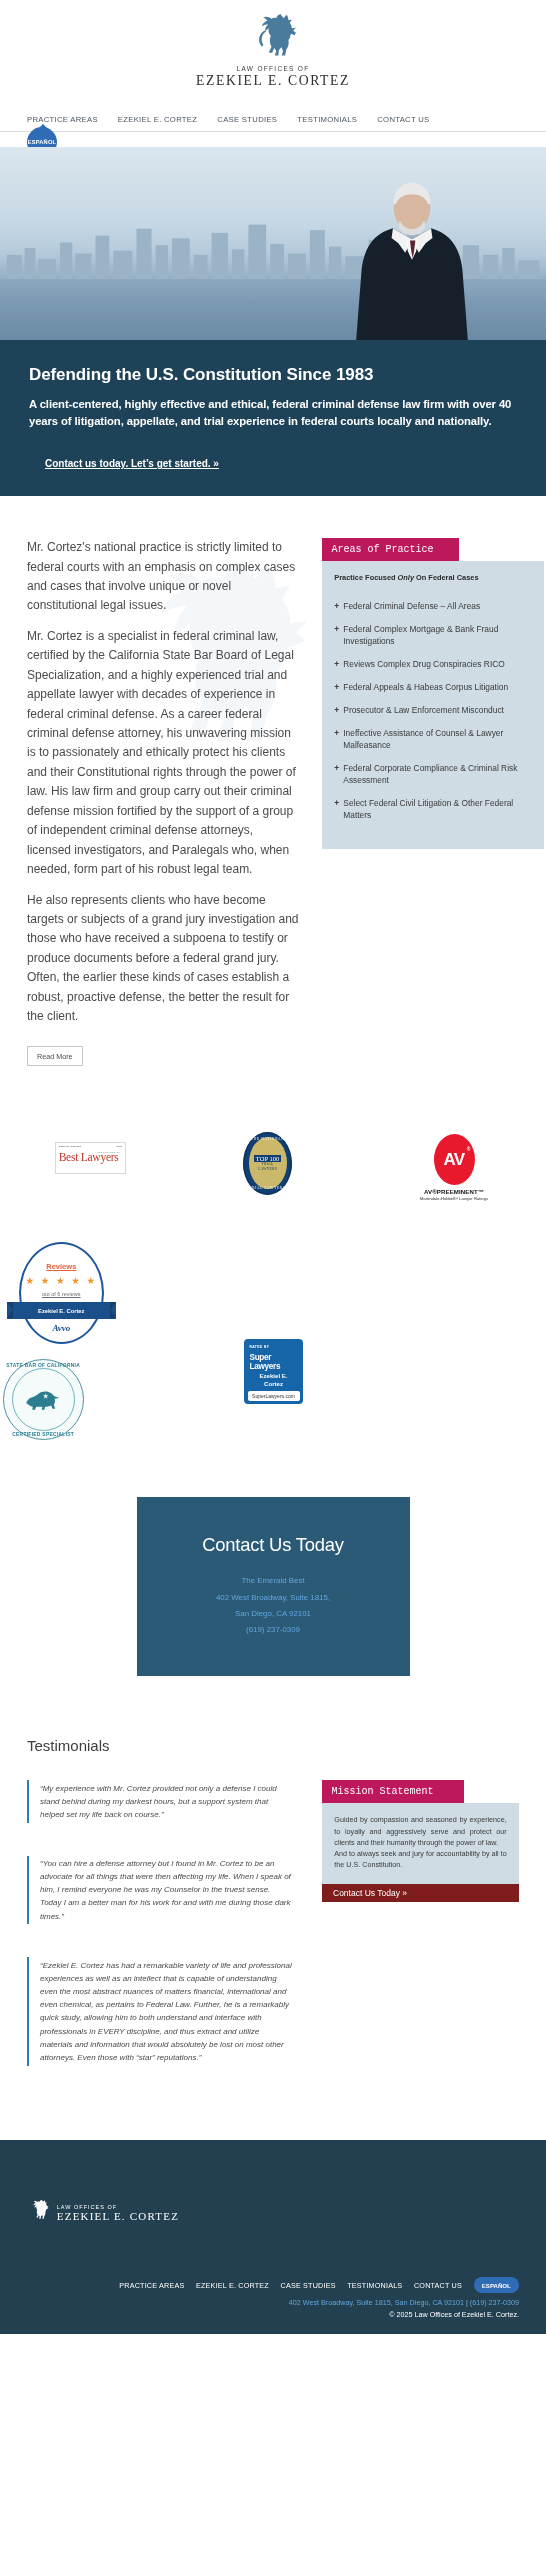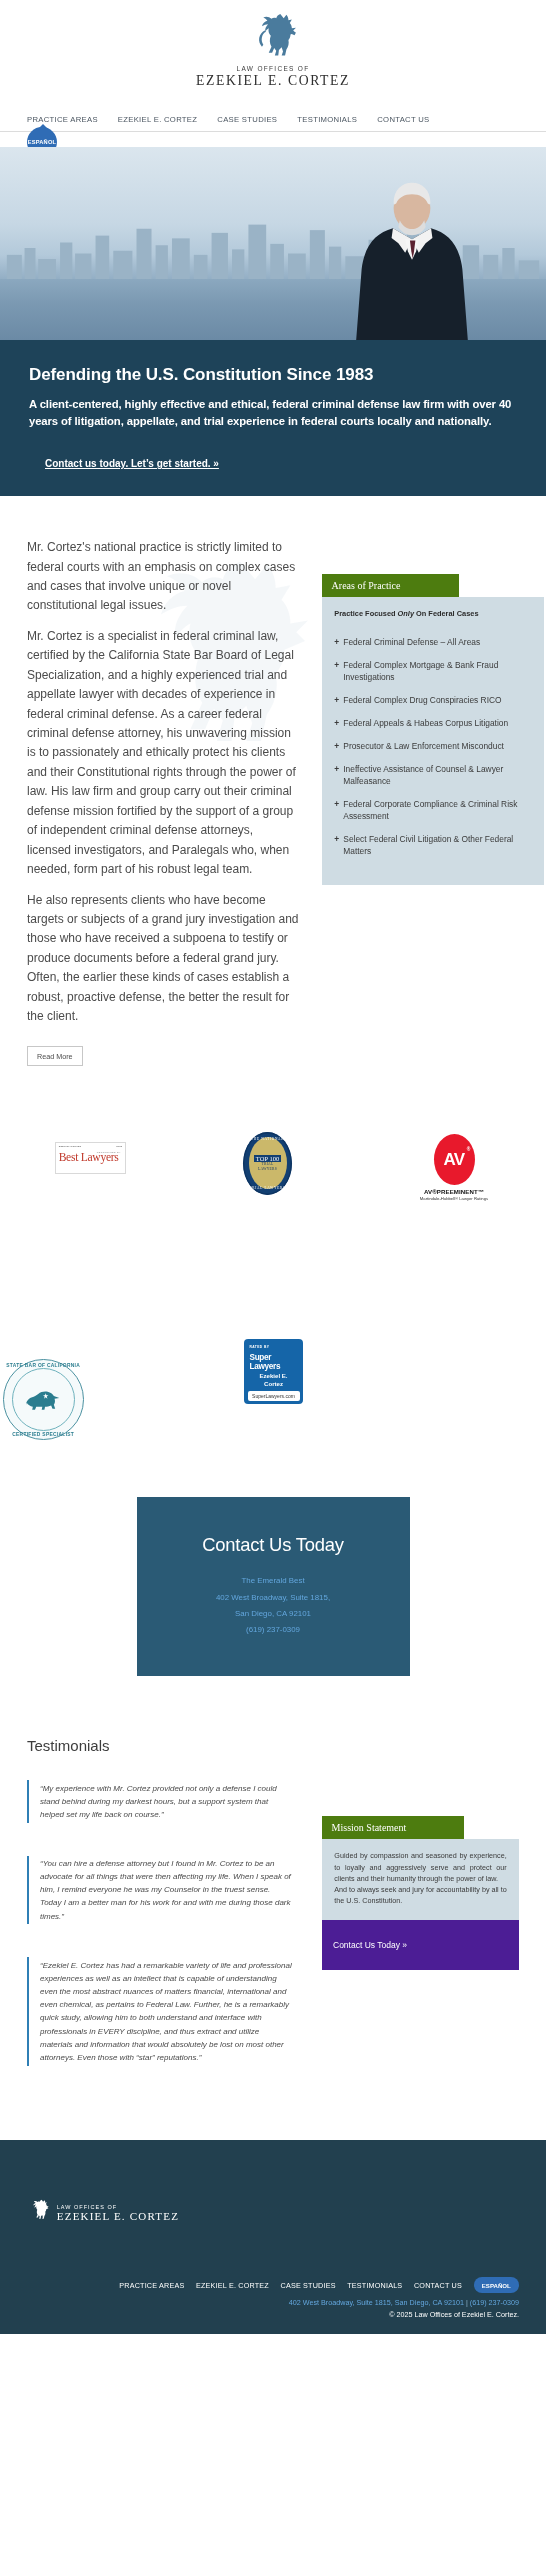--- a/index.html
+++ b/index.html
@@ -101,23 +101,23 @@
     font-size:12px; line-height:1.62; color:#4b4b4b; margin-bottom:11px;
   }
   .readmore{
     margin-top:8.2px; display:inline-block;
     border:0.7px solid #c7c7c7; background:#fff; color:#4b4b4b;
     font-size:7.2px; padding:4.8px 9px; cursor:pointer;
     font-family:"Liberation Sans", sans-serif;
   }
   .col-right{ width:197px; margin-left:22px; position:relative; z-index:2;}
   .aside-head{
-    background:#4d7c0f; color:#fff; font-size:10px;
+    background:#be185d; color:#fff; font-size:10px;
     padding:6.1px 9.6px 6.1px 9.6px; width:137px;
-    font-family:Liberation Serif, serif; font-weight:400;margin-top:36px;
+    font-family:Liberation Mono, monospace; font-weight:400;
   }
   .aside-body{
     background:#cfdce3; padding:11px 12.3px 16.4px 12.3px; width:222px;
   }
   .aside-lead{
     font-size:7.4px; font-weight:bold; color:#2c2c2c; line-height:1.5;
     margin-bottom:18px;
   }
   .aside-lead em{ font-style:italic; }
   .practice-item{
@@ -256,22 +256,22 @@
   }
   .mission-col{ width:197px; margin-left:22px;}
   .mission-body{
     background:#cfdce3; padding:11px 12.3px 13.7px 12.3px;
   }
   .mission-body p{
     font-size:7.2px; line-height:1.55; color:#3a3a3a; text-align:justify;
     margin-bottom:0;
   }
   .mission-cta{
-    background:#4c1d95; color:#fff; font-size:8.5px;
-    padding:20px 11px; cursor:pointer;
+    background:#7f1d1d; color:#fff; font-size:8.5px;
+    padding:4px 11px; cursor:pointer;
   }
 
   
   .footer{ width:546px; background:#22404f; color:#fff; padding:16.4px 27px 15px 27px; position:relative;}
   .f-logo{ display:flex; align-items:center; gap:6.8px; margin-bottom:48px; margin-top:42px;}
   .f-logo-txt1{ font-size:5.5px; letter-spacing:1px; color:#fff;}
   .f-logo-txt2{ font-family:"Liberation Serif", serif; font-size:11px; letter-spacing:1.2px; color:#fff;}
   .f-nav{ display:flex; justify-content:flex-end; align-items:center; gap:11.6px;}
   .f-nav a{ color:#fff; font-size:7.2px; text-decoration:none; letter-spacing:0.2px; cursor:pointer; white-space:nowrap;}
   .f-esp{
@@ -387,21 +387,21 @@
         <div class="practice-item">
           <span class="plus">+</span>
           <span>Federal Criminal Defense – All Areas</span>
         </div>
         <div class="practice-item">
           <span class="plus">+</span>
           <span>Federal Complex Mortgage &amp; Bank Fraud Investigations</span>
         </div>
         <div class="practice-item">
           <span class="plus">+</span>
-          <span>Federal Complex  Drug Conspiracies RICO</span>
+          <span>Reviews Complex  Drug Conspiracies RICO</span>
         </div>
         <div class="practice-item">
           <span class="plus">+</span>
           <span>Federal Appeals &amp; Habeas Corpus Litigation</span>
         </div>
         <div class="practice-item">
           <span class="plus">+</span>
           <span>Prosecutor &amp; Law Enforcement Misconduct</span>
         </div>
         <div class="practice-item">
@@ -450,20 +450,30 @@
       <div class="av-wrap">
         <div class="av-oval">
           <span>AV</span>
           <sup>®</sup>
         </div>
         <div class="av-t1">AV®PREEMINENT™</div>
         <div class="av-t2">Martindale-Hubbell® Lawyer Ratings</div>
       </div>
     </div>
 
+    <div class="badge" style="left:6.8px; top:124px;">
+      <div class="avvo">
+        <div class="avvo-circ"></div>
+        <div class="avvo-rev">Reviews</div>
+        <div class="avvo-stars">★ ★ ★ ★ ★</div>
+        <div class="avvo-out">out of 6 reviews</div>
+        <div class="avvo-rib">Ezekiel E. Cortez</div>
+        <div class="avvo-name">Avvo</div>
+      </div>
+    </div>
 
     <div class="badge" style="left:244px; top:224px;">
       <div class="sl">
         <div class="sl-rated">RATED BY</div>
         <div class="sl-main">Super Lawyers</div>
         <div class="sl-name">Ezekiel E. Cortez</div>
         <div class="sl-url">SuperLawyers.com</div>
       </div>
     </div>
 

